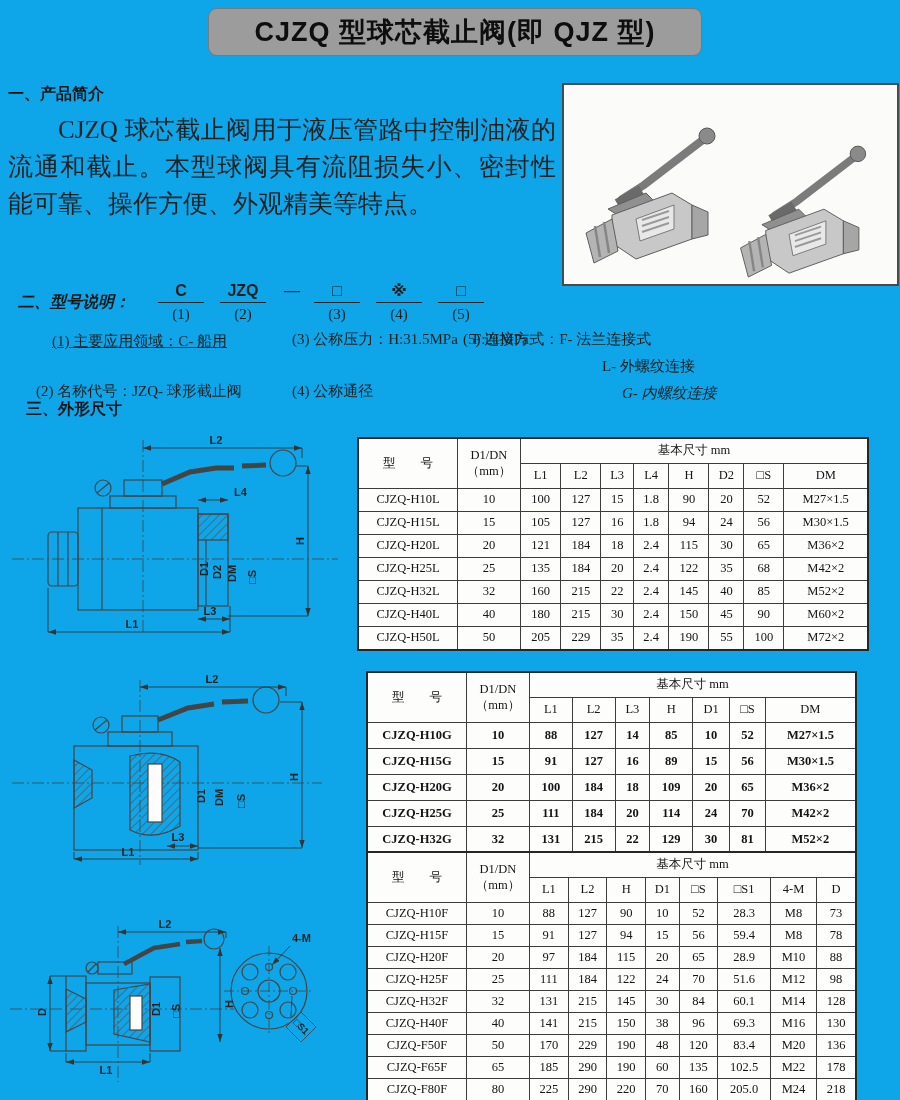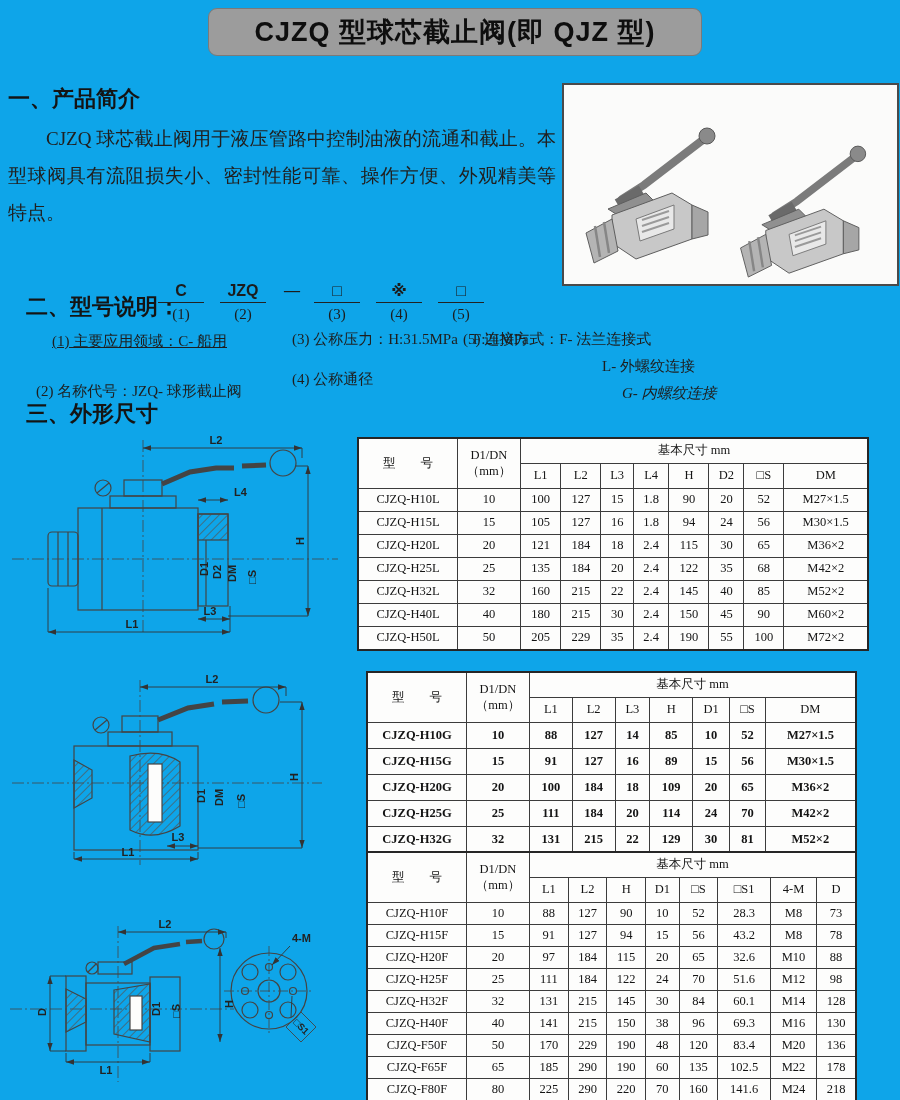--- a/index.html
+++ b/index.html
@@ -12,31 +12,31 @@
   
   #title-bar{
     left:208px;top:8px;width:492px;height:46px;
     background:#9c9c9c;border:1px solid #7a7a7a;border-radius:9px;
     display:flex;align-items:center;justify-content:center;
     font-family:"Liberation Sans","DejaVu Sans",sans-serif;
     font-weight:bold;font-size:27px;color:#0e0e0e;letter-spacing:1px;
   }
   .sec-head{
     font-family:"Liberation Sans","DejaVu Sans",sans-serif;
-    font-weight:bold;font-size:22px;color:#141414;
+    font-weight:bold;font-size:16px;color:#141414;
   }
   #intro-text{left:8px;top:84px;width:554px;}
   #intro-text .para{
-    margin:6px 6px 0 0;font-size:19px;line-height:37px;text-indent:2em;
+    margin:6px 6px 0 0;font-size:25px;line-height:37px;text-indent:2em;
     text-align:justify;color:#202020;
   }
   
   #photo-box{left:562px;top:83px;width:333px;height:199px;background:#fbfbfa;border:2px solid #4a4a4a;}
   
-  #model-heading{left:26px;top:292px;}
+  #model-heading{left:18px;top:292px;font-style:italic;}
   #model-code{left:158px;top:281px;display:flex;align-items:flex-start;font-size:16px;}
   .code-item{text-align:center;margin-right:16px;}
   .code-top{display:block;min-width:34px;padding:0 6px 1px 6px;border-bottom:1.6px solid #222;
     font-weight:bold;font-family:"Liberation Sans","DejaVu Sans",sans-serif;font-size:16px;line-height:20px;}
   .code-bottom{display:block;font-size:15px;line-height:20px;padding-top:1px;}
   .code-dash{margin:0 14px 0 2px;line-height:20px;font-weight:bold;}
   .note{position:absolute;font-size:15px;color:#1e1e1e;white-space:nowrap;}
   
   .drawing{position:absolute;}
   .drawing svg{display:block;}
@@ -120,21 +120,21 @@
       <span class="code-top">□</span>
       <span class="code-bottom">(5)</span>
     </div>
   </div>
 
   <div class="note" style="left:52px;top:332px;text-decoration:underline;">(1) 主要应用领域：C- 船用</div>
   <div class="note" style="left:292px;top:330px;">(3) 公称压力：H:31.5MPa　F:21MPa</div>
   <div class="note" style="left:463px;top:330px;font-family:Liberation Serif, serif;">(5) 连接方式：F- 法兰连接式</div>
   <div class="note" style="left:602px;top:357px;">L- 外螺纹连接</div>
   <div class="note" style="left:36px;top:382px;">(2) 名称代号：JZQ- 球形截止阀</div>
-  <div class="note" style="left:292px;top:370px;">(4) 公称通径</div>
+  <div class="note" style="left:292px;top:382px;">(4) 公称通径</div>
   <div class="note" style="left:622px;top:384px;font-style:italic;">G- 内螺纹连接</div>
 
   <div id="sec3-heading" class="abs sec-head">三、外形尺寸</div>
 
   <div class="drawing" style="left:2px;top:426px;">
     <svg width="352" height="230" viewBox="0 0 352 230">
       <defs>
         <marker id="a1" markerWidth="10" markerHeight="8" refX="9" refY="3" orient="auto-start-reverse">
           <path d="M0,0 L9,3 L0,6 Z" fill="#333"></path>
         </marker>
@@ -515,33 +515,33 @@
           <td>73</td>
         </tr>
         <tr>
           <td>CJZQ-H15F</td>
           <td>15</td>
           <td>91</td>
           <td>127</td>
           <td>94</td>
           <td>15</td>
           <td>56</td>
-          <td>43.2</td>
+          <td>59.4</td>
           <td>M8</td>
           <td>78</td>
         </tr>
         <tr>
           <td>CJZQ-H20F</td>
           <td>20</td>
           <td>97</td>
           <td>184</td>
           <td>115</td>
           <td>20</td>
           <td>65</td>
-          <td>32.6</td>
+          <td>28.9</td>
           <td>M10</td>
           <td>88</td>
         </tr>
         <tr>
           <td>CJZQ-H25F</td>
           <td>25</td>
           <td>111</td>
           <td>184</td>
           <td>122</td>
           <td>24</td>
@@ -599,20 +599,20 @@
           <td>178</td>
         </tr>
         <tr>
           <td>CJZQ-F80F</td>
           <td>80</td>
           <td>225</td>
           <td>290</td>
           <td>220</td>
           <td>70</td>
           <td>160</td>
-          <td>141.6</td>
+          <td>205.0</td>
           <td>M24</td>
           <td>218</td>
         </tr>
       </tbody>
     </table>
 
 </div>
 
 </body></html>

